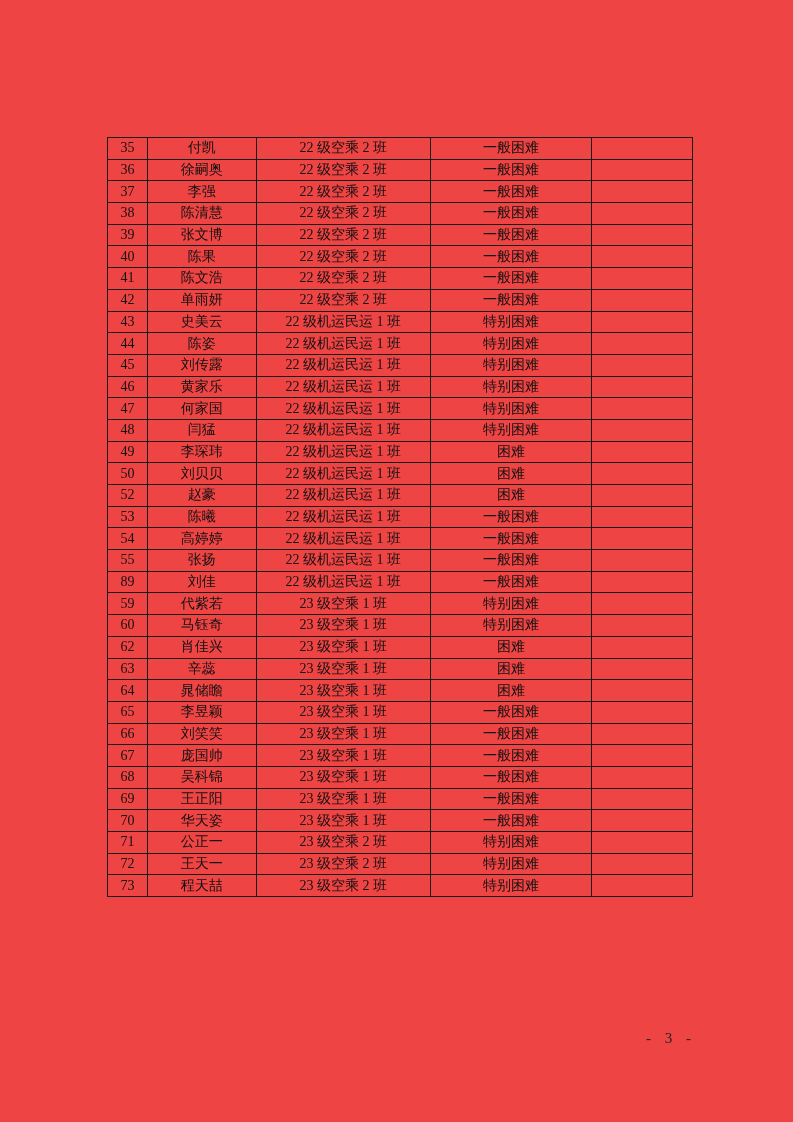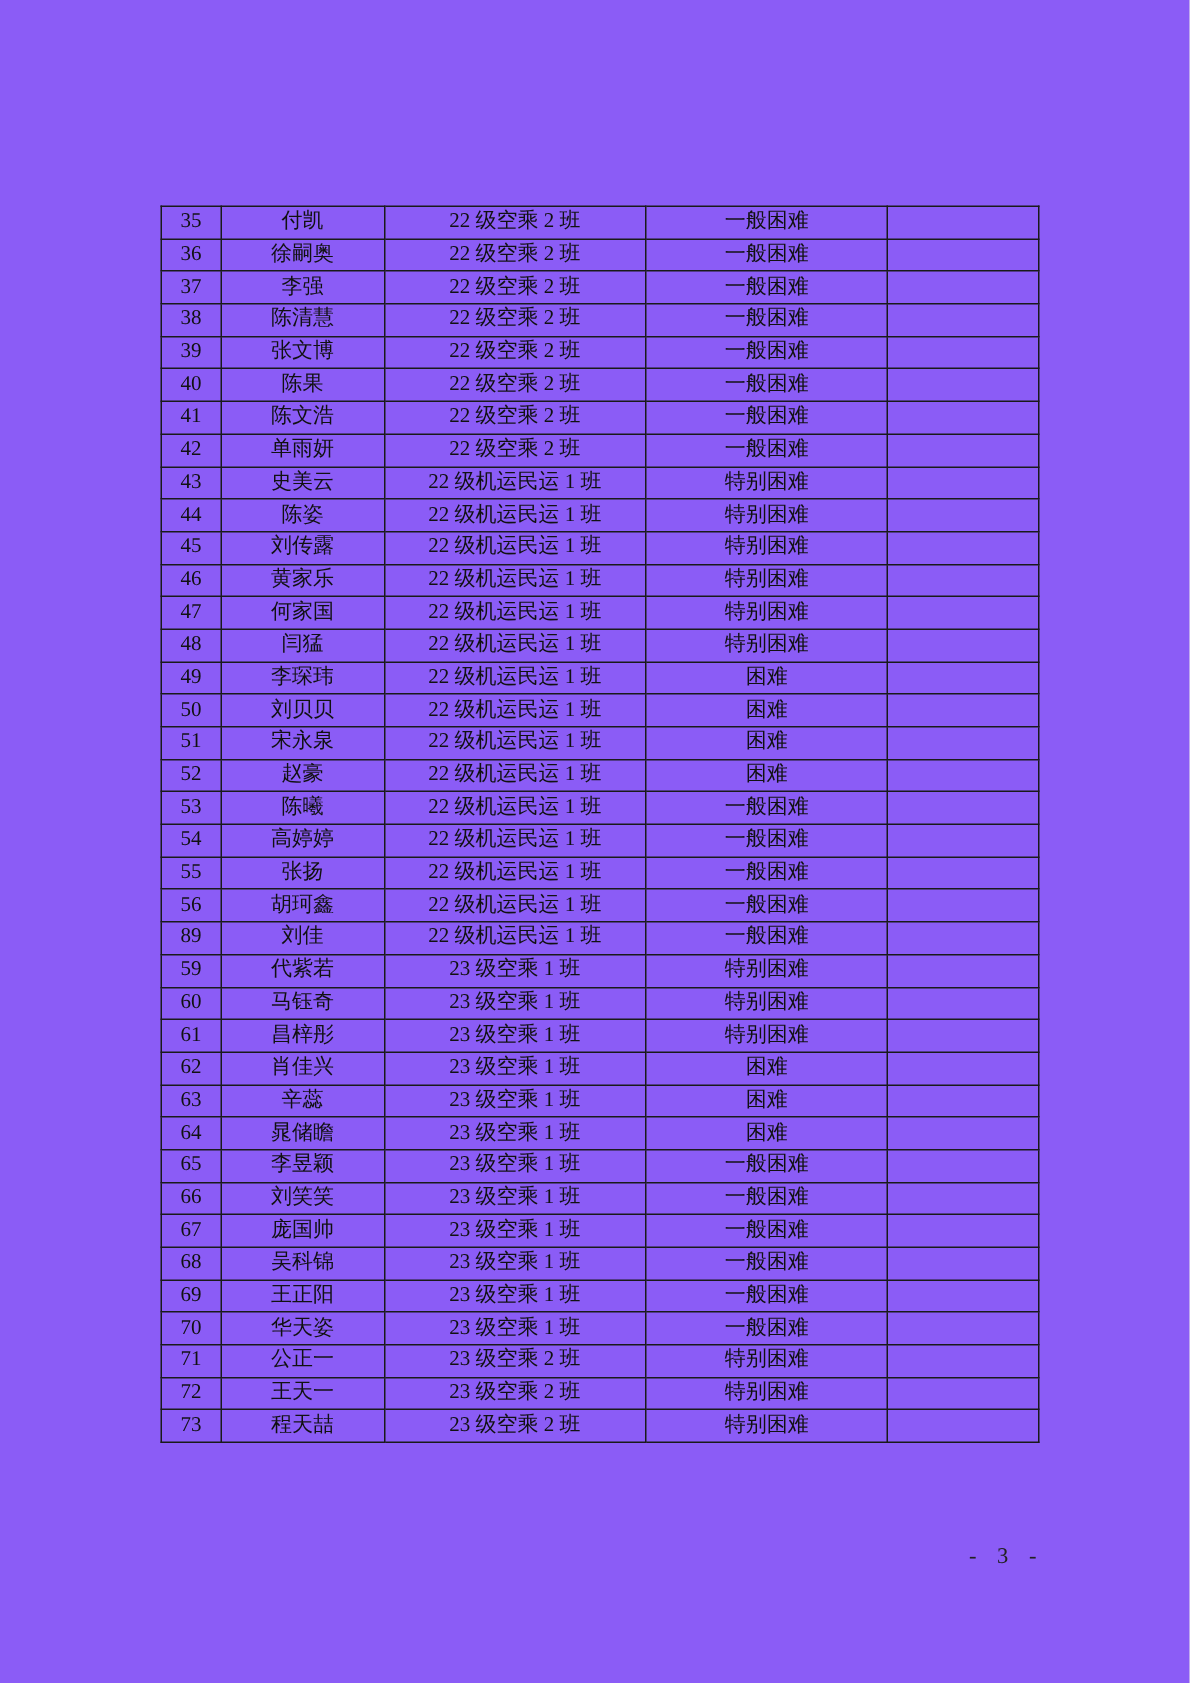--- a/index.html
+++ b/index.html
@@ -4,21 +4,21 @@
 <style>
   html, body {
     margin: 0;
     padding: 0;
     background: #e8e8e8;
   }
   .page {
     position: relative;
     width: 793px;
     height: 1122px;
-    background: #8b5cf6;
+    background: #ef4444;
     overflow: hidden;
     font-family: "Liberation Serif", "DejaVu Serif", serif;
     color: #000000;
   }
   table.roster {
     position: absolute;
     left: 107px;
     top: 137px;
     width: 586px;
     border-collapse: collapse;
@@ -187,27 +187,20 @@
   </tr>
 
   <tr>
     <td>50</td>
     <td>刘贝贝</td>
     <td>22 级机运民运 1 班</td>
     <td>困难</td>
     <td></td>
   </tr>
 
-  <tr>
-    <td>51</td>
-    <td>宋永泉</td>
-    <td>22 级机运民运 1 班</td>
-    <td>困难</td>
-    <td></td>
-  </tr>
 
   <tr>
     <td>52</td>
     <td>赵豪</td>
     <td>22 级机运民运 1 班</td>
     <td>困难</td>
     <td></td>
   </tr>
 
   <tr>
@@ -227,27 +220,20 @@
   </tr>
 
   <tr>
     <td>55</td>
     <td>张扬</td>
     <td>22 级机运民运 1 班</td>
     <td>一般困难</td>
     <td></td>
   </tr>
 
-  <tr>
-    <td>56</td>
-    <td>胡珂鑫</td>
-    <td>22 级机运民运 1 班</td>
-    <td>一般困难</td>
-    <td></td>
-  </tr>
 
 
   <tr>
     <td>89</td>
     <td>刘佳</td>
     <td>22 级机运民运 1 班</td>
     <td>一般困难</td>
     <td></td>
   </tr>
 
@@ -260,27 +246,20 @@
   </tr>
 
   <tr>
     <td>60</td>
     <td>马钰奇</td>
     <td>23 级空乘 1 班</td>
     <td>特别困难</td>
     <td></td>
   </tr>
 
-  <tr>
-    <td>61</td>
-    <td>昌梓彤</td>
-    <td>23 级空乘 1 班</td>
-    <td>特别困难</td>
-    <td></td>
-  </tr>
 
   <tr>
     <td>62</td>
     <td>肖佳兴</td>
     <td>23 级空乘 1 班</td>
     <td>困难</td>
     <td></td>
   </tr>
 
   <tr>

